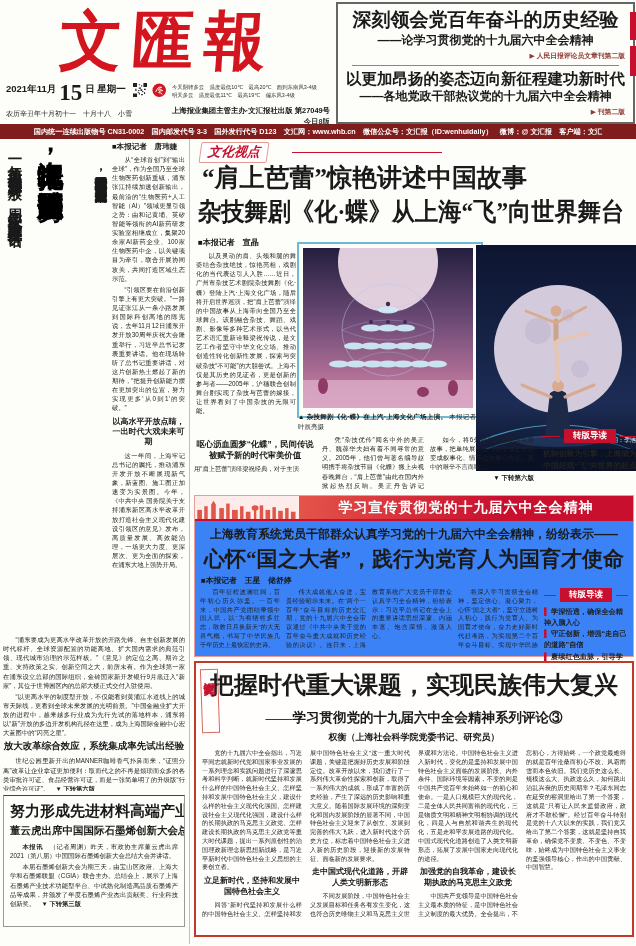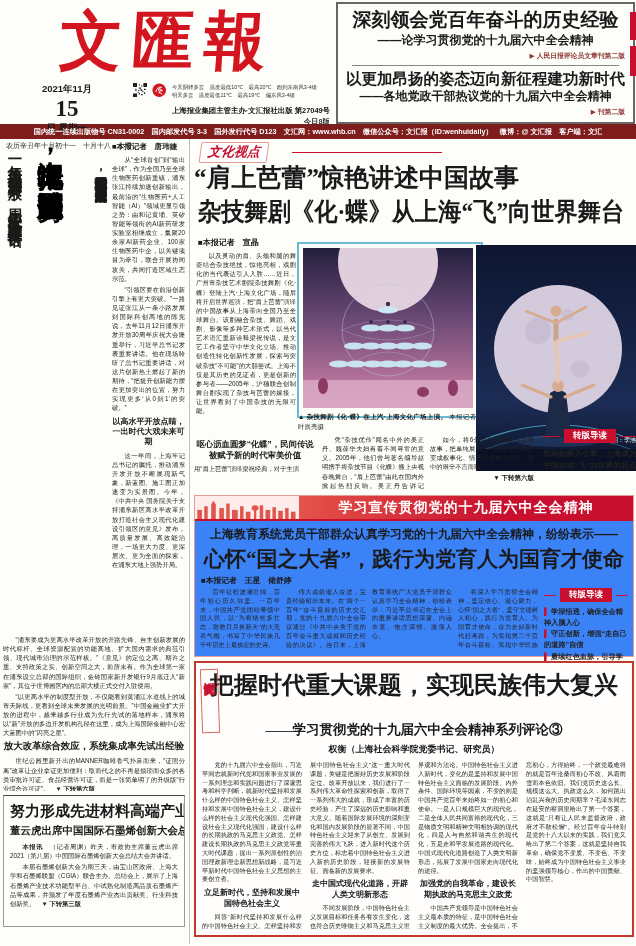--- a/index.html
+++ b/index.html
@@ -7,21 +7,21 @@
         font-family:"Liberation Sans","DejaVu Sans",sans-serif;color:#1a1a1a;}
   .serif{font-family:"Liberation Serif","DejaVu Serif",serif;}
   
   .masthead{display:flex;height:124px;padding:2px 4px 0 6px;box-sizing:border-box;}
   .mh-left{width:324px;display:flex;flex-direction:column;}
   .brand{font-family:"Liberation Serif","DejaVu Serif",serif;font-weight:900;color:#d2151e;
          font-size:62px;line-height:78px;text-align:center;letter-spacing:10px;
          transform:skewX(-4deg) scaleY(1.04);transform-origin:left center;white-space:nowrap;}
   .dateline{display:flex;align-items:flex-start;gap:5px;margin-top:3px;}
   .date-group{width:122px;}
-  .date-row{display:flex;align-items:center;gap:3px;font-weight:bold;font-size:9.5px;white-space:nowrap;flex-direction:column;}
+  .date-row{display:flex;align-items:flex-start;gap:3px;font-weight:bold;font-size:9.5px;white-space:nowrap;}
   .date-day{font-family:"Liberation Serif","DejaVu Serif",serif;font-size:23px;font-weight:900;line-height:20px;}
   .lunar{font-size:7px;margin-top:6px;color:#222;white-space:nowrap;}
   .qr{width:30px;height:30px;}
   .seal{width:30px;height:30px;}
   .pub{flex:1;font-size:5.4px;color:#333;line-height:1.5;}
   .pubrow{font-size:7.4px;font-weight:bold;color:#111;margin-top:6px;white-space:nowrap;}
   .pages{font-size:7.4px;font-weight:bold;text-align:right;}
   .top-box{flex:1;border:2px solid #666;margin-left:6px;margin-right:10px;padding:5px 8px 2px;box-sizing:border-box;}
   .tb-title{font-family:"Liberation Serif","DejaVu Serif",serif;font-weight:900;text-align:center;
             font-size:19px;line-height:1.2;white-space:nowrap;}
@@ -56,21 +56,21 @@
   .graphene{border:1px solid #999;border-top:1.5px solid #444;margin-top:4px;padding:5px 6px;height:132px;
             box-sizing:border-box;overflow:hidden;}
   .gr-title{font-family:"Liberation Serif","DejaVu Serif",serif;font-weight:900;font-size:15px;text-align:center;margin:1px 0 3px;white-space:nowrap;}
   .gr-sub{font-family:"Liberation Serif","DejaVu Serif",serif;font-weight:bold;font-size:10.5px;text-align:center;margin-bottom:4px;white-space:nowrap;}
   
   .culture{position:relative;height:354px;margin:0 2px 0 4px;}
   .cul-badge{position:absolute;left:6px;top:3px;color:#c8102e;font-weight:900;font-style:italic;
              font-size:13px;border:1px solid #e59a92;border-radius:2px;padding:0 7px 1px;
              transform:skewX(-8deg);background:#fff;}
   .cul-rule{position:absolute;left:98px;top:13px;width:150px;border-top:1.5px solid #c8102e;}
-  .cul-h1{position:absolute;left:0;top:22px;margin:0;font-family:"Liberation Serif","DejaVu Serif",serif;
+  .cul-h1{position:absolute;left:8px;top:22px;margin:0;font-family:"Liberation Serif","DejaVu Serif",serif;
           font-weight:900;font-size:25px;white-space:nowrap;}
   .cul-h2{position:absolute;left:4px;top:56px;margin:0;font-family:"Liberation Serif","DejaVu Serif",serif;
           font-weight:900;font-size:25px;white-space:nowrap;transform:scaleX(.93);transform-origin:left;}
   .cul-byline{position:absolute;left:4px;top:98px;font-size:8px;font-weight:bold;}
   .cul-colA{position:absolute;left:2px;top:112px;width:100px;height:184px;overflow:hidden;}
   .photo-frame{position:absolute;left:103px;top:103px;width:182px;height:172px;border:2px solid #6db9d6;}
   .photo{position:absolute;overflow:hidden;}
   .photo svg{display:block;width:100%;height:100%;}
   .photo1{left:109px;top:109px;width:170px;height:160px;}
   .photo2{left:282px;top:106px;width:164px;height:226px;}
@@ -110,21 +110,21 @@
   .edu-digest li:before{content:"▌";color:#c8102e;margin-right:2px;}
   
   .commentary{position:relative;height:276px;margin:4px 2px 0 4px;border:2px solid #c0392b;
               box-sizing:border-box;padding:4px 6px;background:#fffefc;}
   .com-seal{position:absolute;left:5px;top:6px;writing-mode:vertical-rl;color:#c8102e;font-weight:900;
             font-size:12px;line-height:14px;border:1px solid #d86a5e;padding:3px 1px;height:56px;
             transform:rotate(-2deg);font-family:"Liberation Serif","DejaVu Serif",serif;}
   .com-h1{margin:2px 0 0;text-align:center;font-family:"Liberation Serif","DejaVu Serif",serif;
           font-weight:900;font-size:24px;white-space:nowrap;}
   .com-sub{text-align:center;font-family:"Liberation Serif","DejaVu Serif",serif;font-weight:bold;
-           font-size:13.5px;margin-top:20px;}
+           font-size:13.5px;margin-top:8px;}
   .com-author{text-align:center;font-size:9px;font-weight:bold;margin:4px 0 5px;}
   .com-body{height:176px;column-count:4;column-gap:8px;overflow:hidden;column-fill:auto;}
   .com-body p{font-size:6.2px;line-height:1.42;text-align:justify;text-indent:2em;margin:0 0 2px;color:#222;}
   .com-body h3{font-size:8px;font-weight:900;margin:4px 0 3px;line-height:1.35;text-align:center;}
 </style>
 </head>
 <body>
 
 <div class="page">
 

